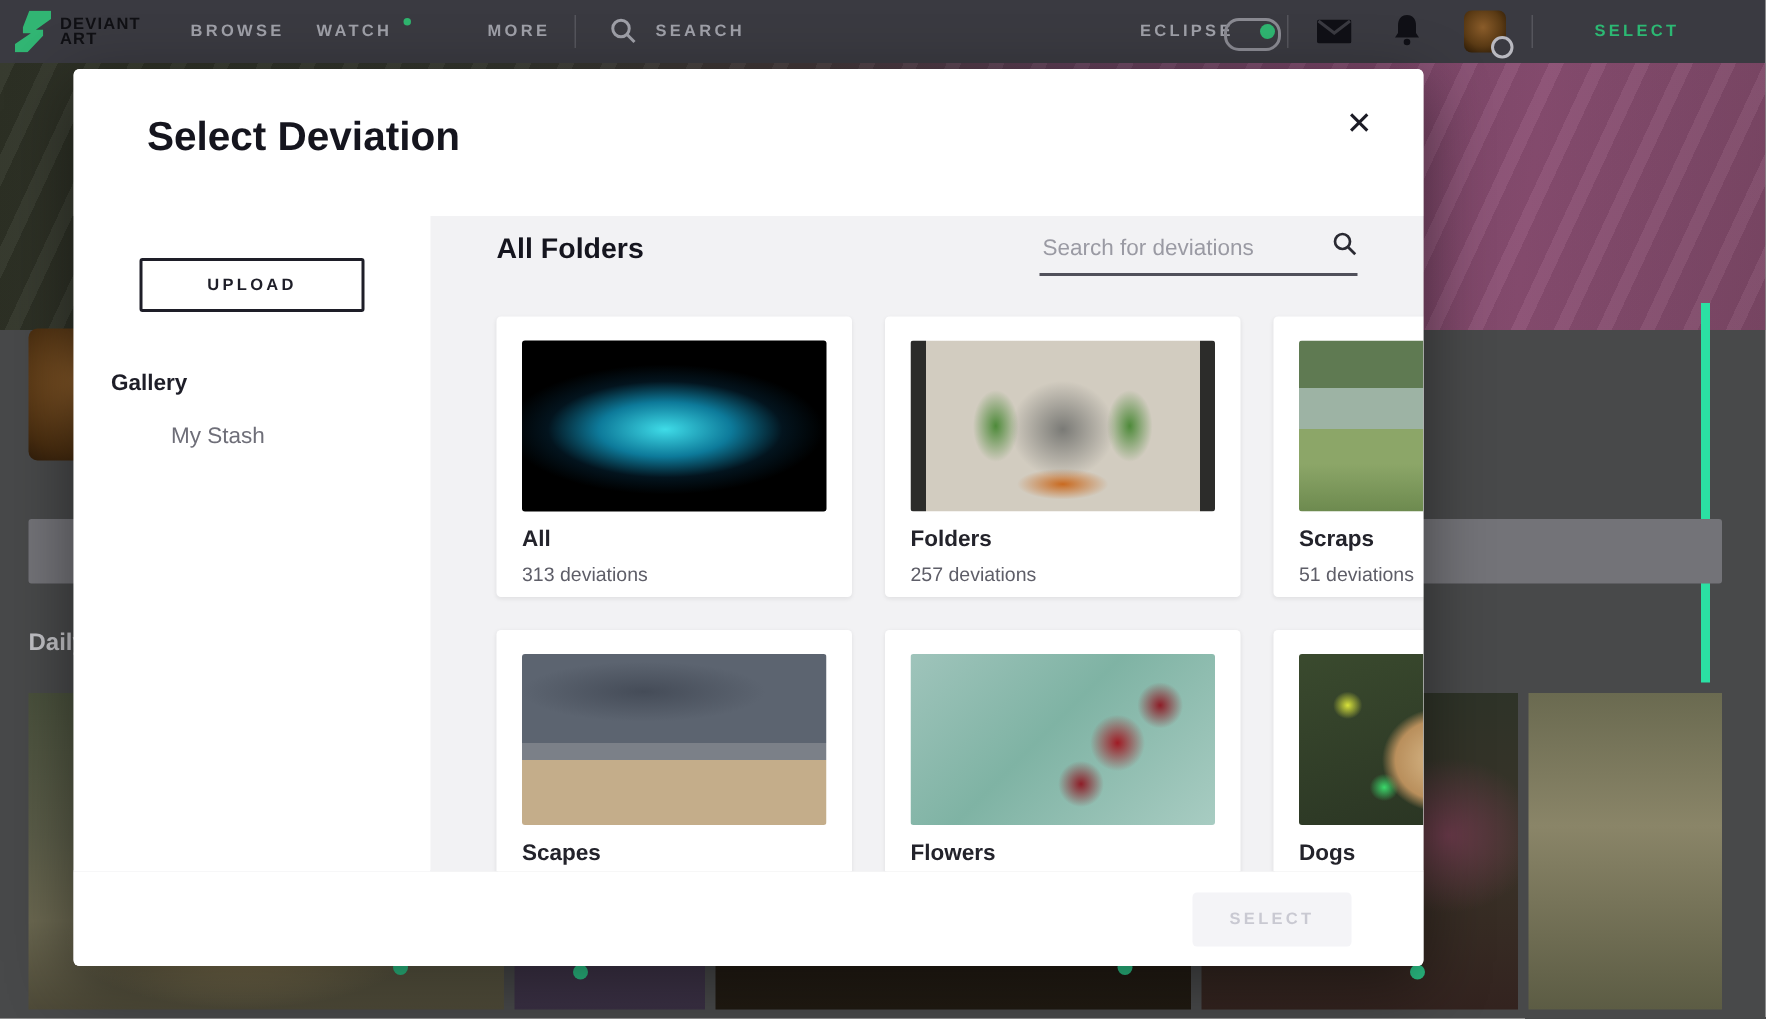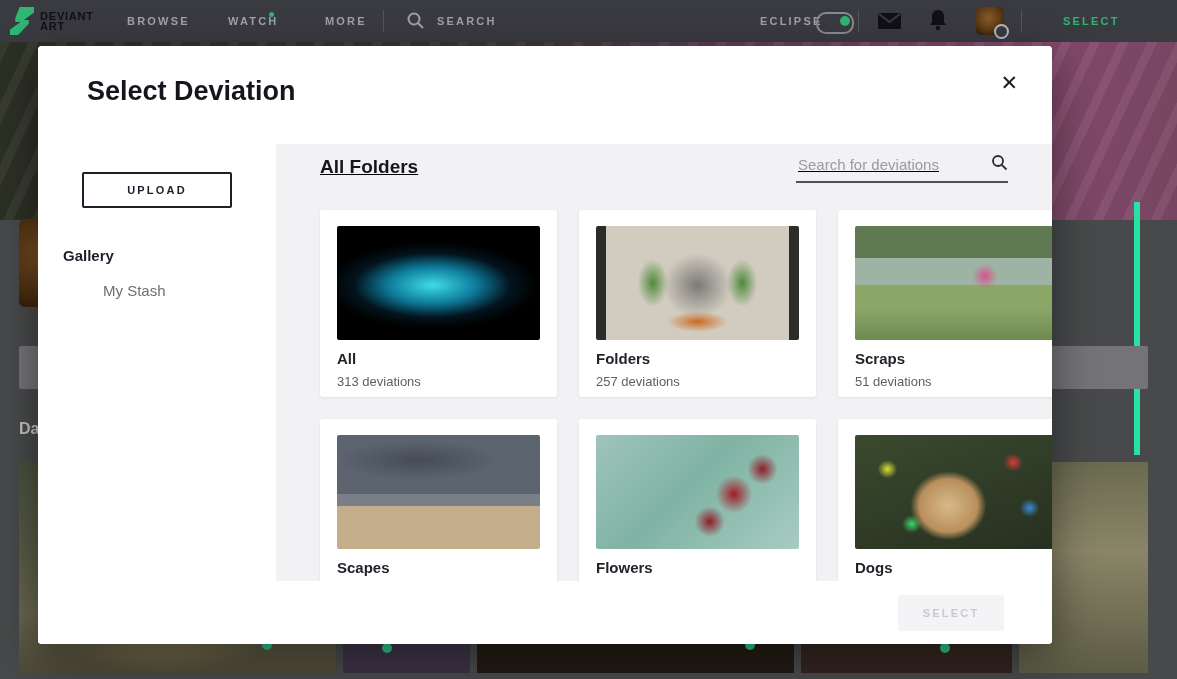--- a/index.html
+++ b/index.html
@@ -48,36 +48,36 @@
   .thumb-3{left:477px;width:317px;background:linear-gradient(180deg,#33291f,#2a2119 60%,#201a12);}
   .thumb-4{left:801px;width:211px;background:
       radial-gradient(40% 35% at 78% 45%,#6a3a4a,rgba(0,0,0,0) 70%),
       linear-gradient(180deg,#2e3328,#3a3328 50%,#33231f);}
   .thumb-5{left:1019px;width:129px;background:linear-gradient(180deg,#6a6a50,#8a8568 42%,#5c5c44);}
   .dd-dot{width:10px;height:10px;border-radius:50%;background:#2cc387;}
   .dot-1{left:262px;top:598px;} .dot-2{left:382px;top:601px;}
   .dot-3{left:745px;top:598px;} .dot-4{left:940px;top:601px;}
   .teal-strip{left:1134px;top:160px;width:6px;height:253px;background:#2be0a3;}
   
-  .modal{position:absolute;left:38px;top:46px;width:1014px;height:598px;background:#fff;border-radius:4px;
+  .modal{position:absolute;left:49px;top:46px;width:900px;height:598px;background:#fff;border-radius:4px;
     overflow:hidden;z-index:10;box-shadow:0 12px 44px rgba(0,0,0,0.45);}
   .modal-header{position:relative;height:98px;background:#fff;}
   .modal-title{position:absolute;left:49px;top:30px;margin:0;font-size:27px;font-weight:800;color:#15151e;}
   .modal-close{position:absolute;right:28px;top:20px;font-size:21px;font-weight:700;color:#1b1b25;
     background:none;border:none;cursor:pointer;padding:6px;line-height:1;font-family:inherit;}
   .modal-main{display:flex;height:437px;overflow:hidden;}
   .m-sidebar{width:238px;flex:0 0 238px;background:#fff;}
   .upload-btn{display:block;margin:28px 0 0 44px;width:150px;height:36px;background:#fff;
     border:2px solid #1e1e28;border-radius:2px;font-family:inherit;
     font-size:11px;font-weight:700;letter-spacing:2.2px;color:#1e1e28;cursor:pointer;}
   .m-menu{margin-top:30px;}
   .m-menu-item{padding:9px 0 9px 65px;font-size:15px;color:#6e6e78;cursor:pointer;}
   .m-menu-item.active{font-weight:700;color:#1e1e28;padding-left:25px;}
   .m-content{flex:1;background:#f2f2f4;padding:8px 44px 0 44px;overflow:hidden;}
-  .content-toprow{display:flex;justify-content:space-between;align-items:flex-start;text-decoration:underline;}
+  .content-toprow{display:flex;justify-content:space-between;align-items:flex-start;}
   .content-heading{margin:4px 0 0 0;font-size:19px;font-weight:600;color:#15151e;}
   .searchbox{width:212px;border-bottom:2px solid #50505a;display:flex;align-items:center;padding-bottom:6px;margin-top:2px;}
   .searchbox input{flex:1;border:none;background:transparent;outline:none;font-size:15px;color:#33333c;
     font-family:inherit;min-width:0;}
   .searchbox input::placeholder{color:#9a9aa3;}
   .folder-grid{margin-top:27px;display:grid;grid-template-columns:repeat(3,237px);grid-auto-rows:187px;gap:22px;}
   .card{background:#fff;border-radius:3px;padding:16px 17px 12px 17px;box-sizing:border-box;cursor:pointer;
     box-shadow:0 1px 3px rgba(20,20,30,0.08);}
   .card-img{height:114px;border-radius:2px;}
   .card-name{margin-top:10px;font-size:15px;font-weight:700;color:#23232b;}
@@ -117,21 +117,21 @@
 
 <header class="topbar">
   <div class="abs logo">
     <div class="logo-mark"></div>
     <div class="logo-text">
       <div>DEVIANT</div>
       <div>ART</div>
     </div>
   </div>
   <span class="abs navlabel" style="left:127px;top:15px;">BROWSE</span>
-  <span class="abs navlabel" style="left:228px;top:15px;">WATCH</span>
+  <span class="abs navlabel" style="left:211px;top:15px;">WATCH</span>
   <span class="abs watch-dot"></span>
   <span class="abs navlabel" style="left:325px;top:15px;">MORE</span>
   <span class="abs tb-divider" style="left:383px;"></span>
   <span class="abs search-icon-tb">
     <svg width="19" height="19" viewBox="0 0 19 19">
         <circle cx="8" cy="8" r="5.5" fill="none" stroke="#9fa0a8" stroke-width="2"></circle>
         <line x1="12.2" y1="12.2" x2="17" y2="17" stroke="#9fa0a8" stroke-width="2"></line>
       </svg>
   </span>
   <span class="abs navlabel" style="left:437px;top:15px;">SEARCH</span>

